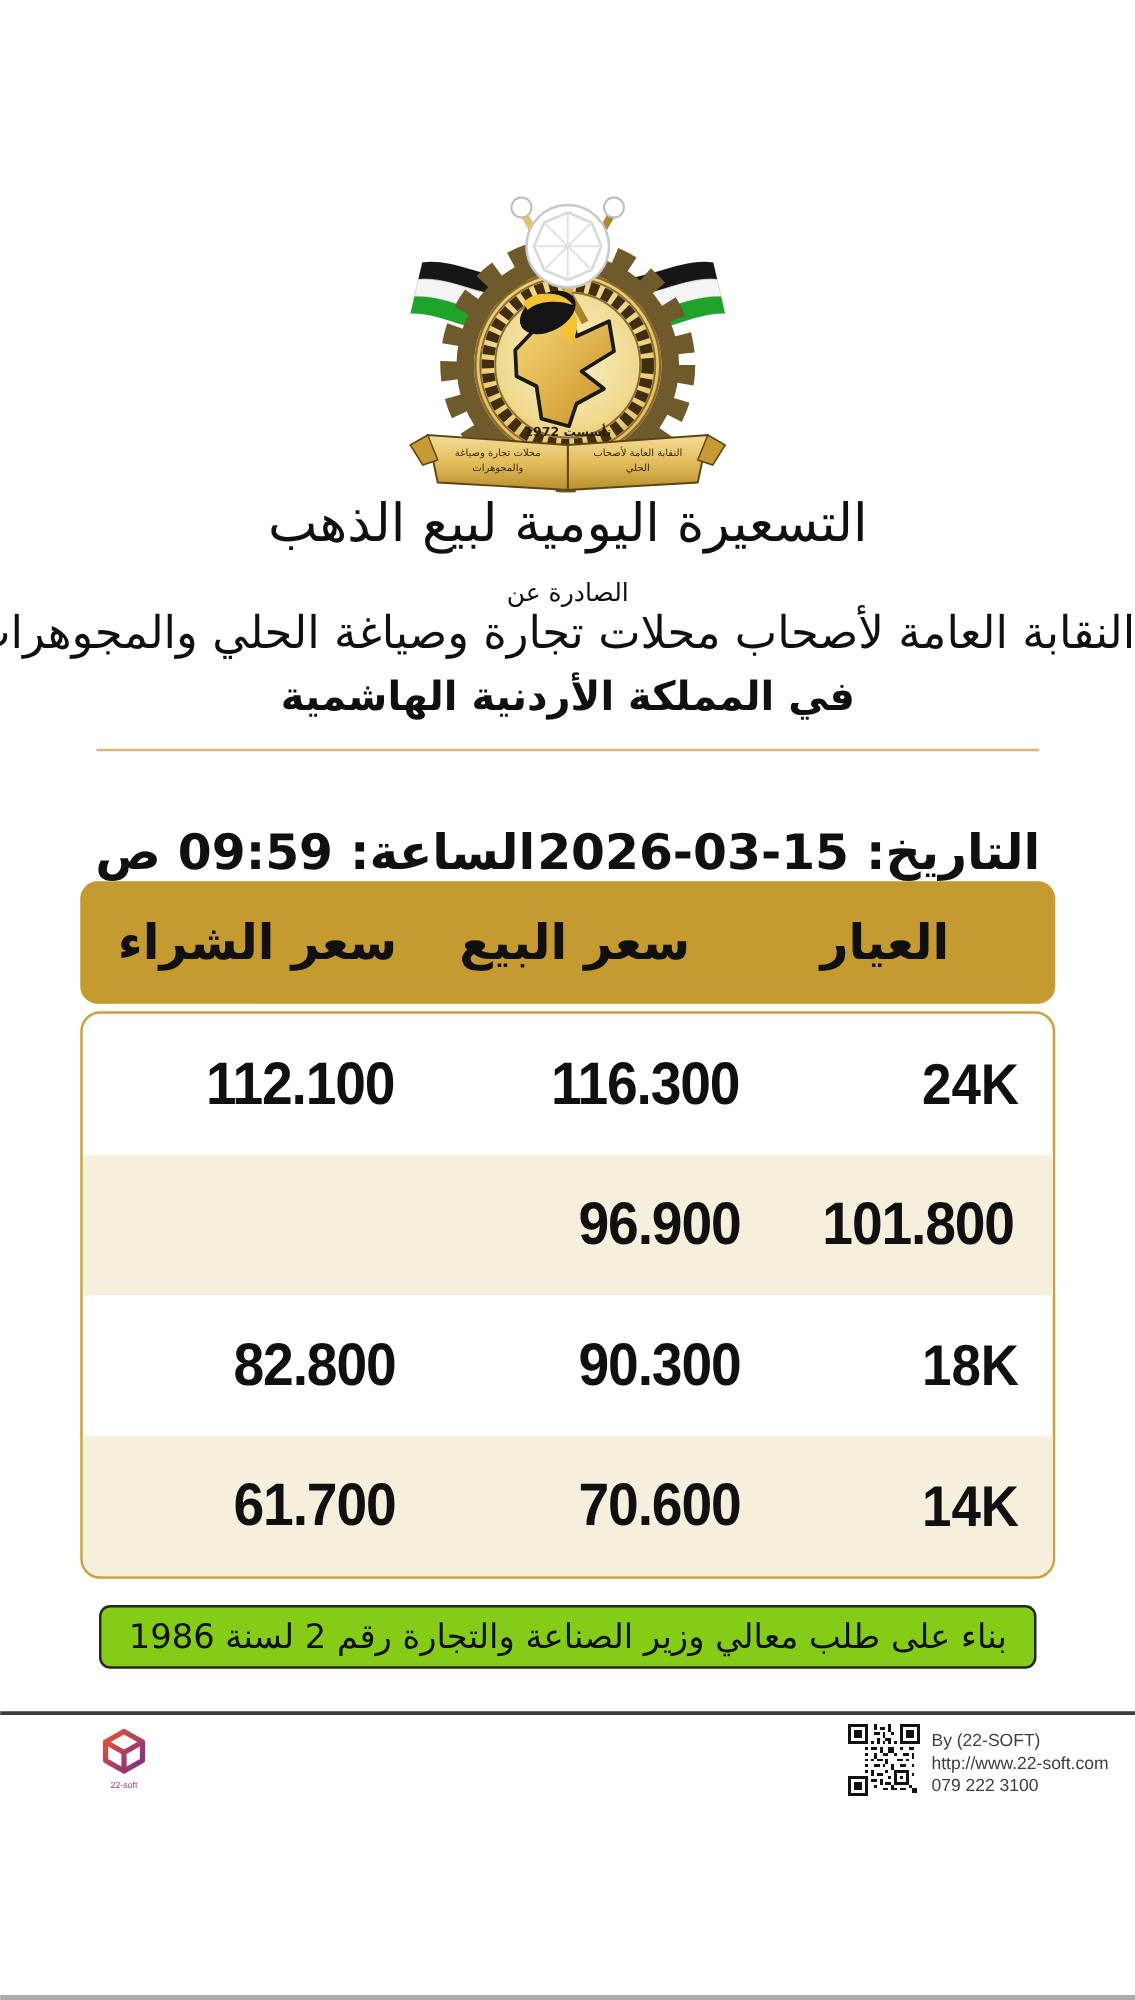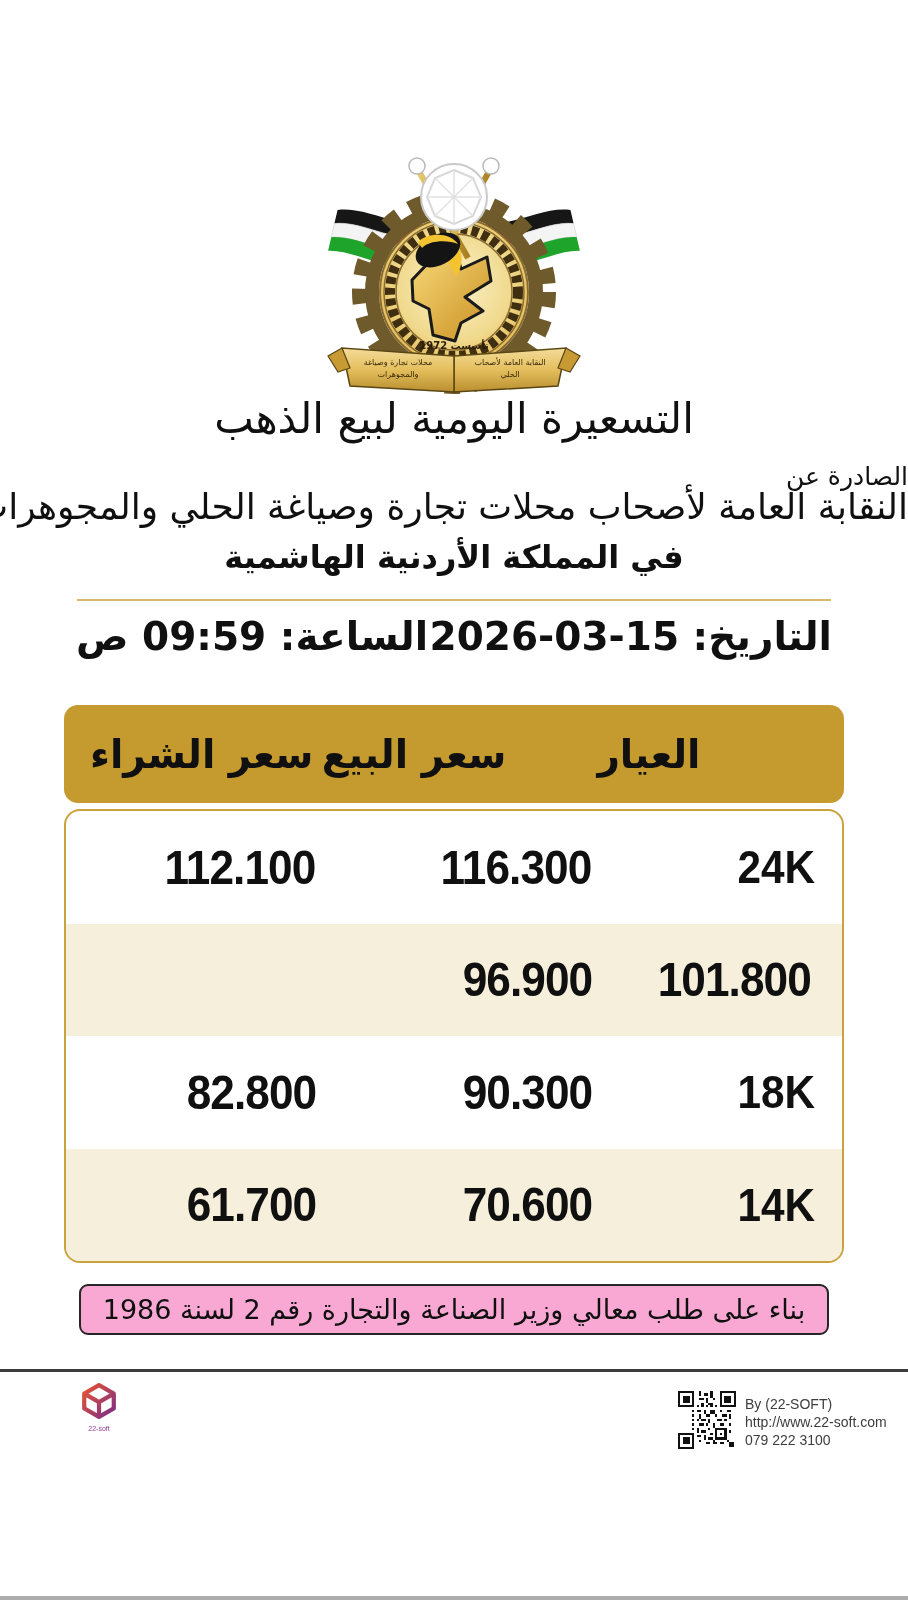--- a/index.html
+++ b/index.html
@@ -5,53 +5,53 @@
   html,body{margin:0;padding:0;}
   body{
     width:908px;height:1600px;background:#ffffff;position:relative;overflow:hidden;
     font-family:"DejaVu Sans",sans-serif;color:#101010;
   }
   .abs{position:absolute;}
   
   .emblem{left:50%;top:150px;margin-left:-136px;width:272px;height:248px;}
   
   .title{top:394px;left:0;width:100%;text-align:center;font-size:42px;font-weight:400;letter-spacing:-1px;}
-  .issued{top:462px;left:0;width:100%;font-size:25px;}
+  .issued{top:462px;left:0;width:100%;text-align:center;font-size:20px;}
   .org{top:486px;left:0;width:100%;text-align:center;font-size:36px;white-space:nowrap;}
   .kingdom{top:538px;left:0;width:100%;text-align:center;font-size:32px;font-weight:600;}
   .gold-rule{top:599px;left:77px;width:754px;height:2px;background:#D8B76F;}
   
   .dt-row{top:614px;left:76px;width:756px;display:flex;justify-content:space-between;
           font-size:39px;font-weight:800;direction:rtl;}
-  .dt-row .pair{white-space:nowrap;}
+  .dt-row .pair{white-space:nowrap;margin-top:46px;}
   
   .thead{top:705px;left:64px;width:780px;height:98px;background:#C59B30;border-radius:14px;
          display:grid;grid-template-columns:1fr 1.25fr 1.05fr;direction:rtl;align-items:center;
          padding:0 26px;box-sizing:border-box;font-size:39px;font-weight:800;}
-  .thead .cell{text-align:left;}
+  .thead .cell{text-align:center;}
   .tbody{top:809px;left:64px;width:780px;height:454px;border:2px solid #C9A23B;border-radius:16px;
          background:#ffffff;overflow:hidden;box-sizing:border-box;
          display:grid;grid-template-rows:repeat(4,1fr);direction:rtl;}
   .t-row{display:grid;grid-template-columns:1fr 1.25fr 1.05fr;align-items:center;
          padding:0 24px;box-sizing:border-box;}
   .t-row.alt{background:#F6EFDC;}
   .t-row .cell{text-align:right;}
   .num{font-family:"Liberation Sans","DejaVu Sans",sans-serif;font-weight:800;font-size:48px;
        display:inline-block;transform:scaleX(0.92);letter-spacing:-1px;}
   .karat{font-family:"Liberation Sans","DejaVu Sans",sans-serif;font-weight:800;font-size:46px;
          display:inline-block;transform:scaleX(0.92);}
   
   .note-wrap{top:1284px;left:0;width:100%;text-align:center;direction:rtl;}
   .note{display:inline-block;border:2px solid #262626;border-radius:9px;padding:8px 22px;
-        font-size:27px;background:#f9a8d4;}
+        font-size:27px;background:#84cc16;}
   
   .footer-divider{top:1369px;left:0;width:908px;height:3px;background:#3C3C3C;}
   .cube-logo{left:76px;top:1382px;width:46px;text-align:center;direction:ltr;}
   .cube-caption{font-family:"Liberation Sans",sans-serif;font-size:7px;color:#8b3a8f;margin-top:1px;}
-  .qr-block{left:678px;top:1379px;display:flex;gap:9px;direction:ltr;align-items:center;margin-top:12px;}
+  .qr-block{left:678px;top:1379px;display:flex;gap:9px;direction:ltr;align-items:center;}
   .qr-icon{width:58px;height:58px;}
   .qr-text{font-family:"Liberation Sans",sans-serif;font-size:14px;line-height:1.3;color:#3d3d3d;
            padding-top:4px;white-space:nowrap;}
   .bottom-edge{bottom:0;left:0;width:908px;height:4px;background:#ACACAC;}
 </style>
 </head>
 <body dir="rtl">
 
 <div class="abs emblem">
   <svg width="272" height="248" viewBox="0 0 272 248">

